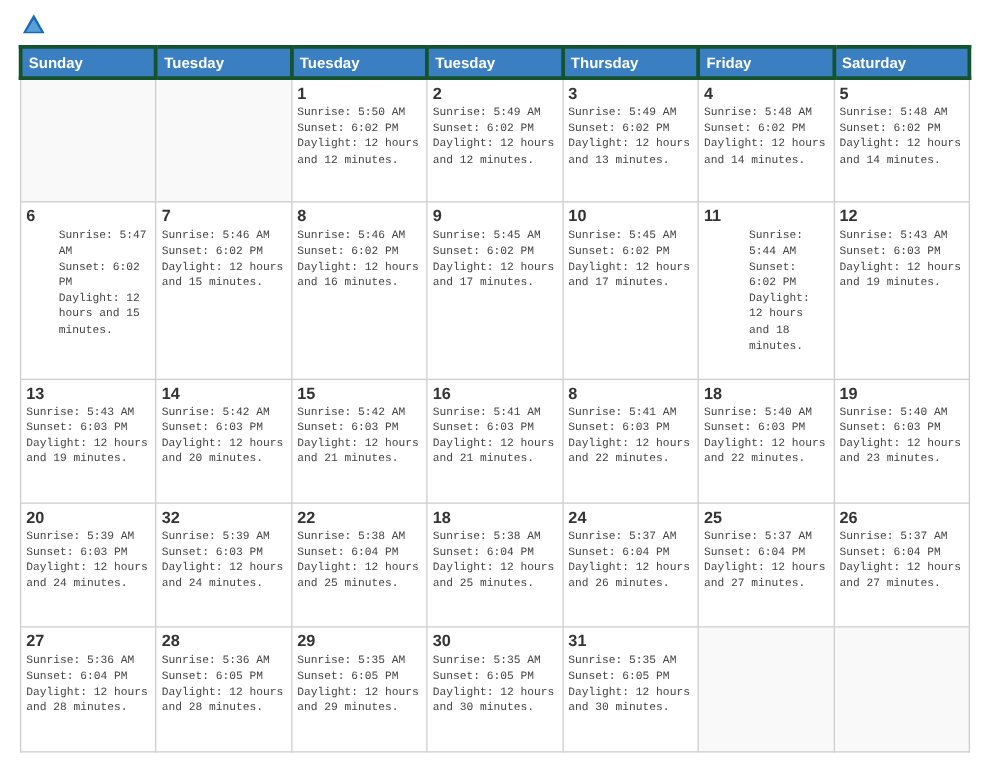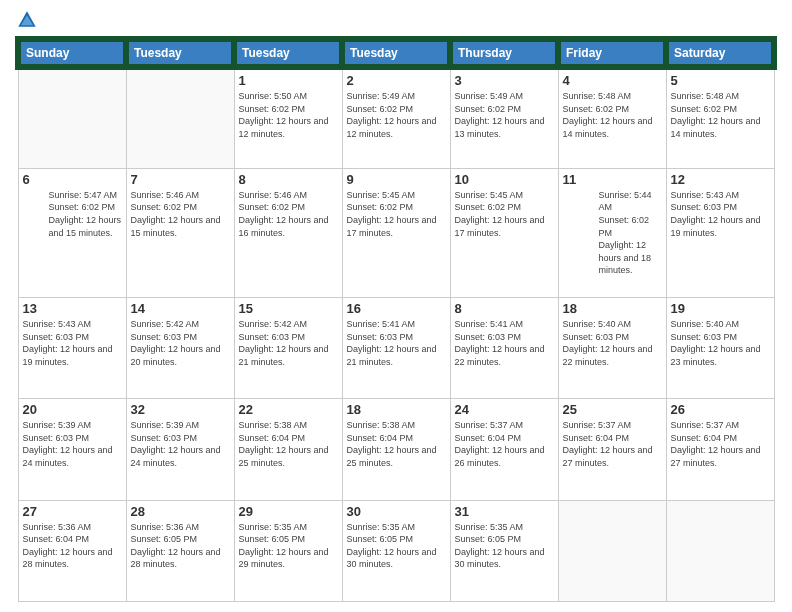--- a/index.html
+++ b/index.html
@@ -67,21 +67,21 @@
       border-collapse: collapse;
       width: 100%;
       table-layout: fixed;
     }
     .calendar th {
       background-color: #3a7fc1;
       color: white;
       text-align: left;
       padding: 4px 5px;
       font-size: 12px;
-      border: 6px solid #14532d;
+      border: 3px solid #14532d;
     }
     .calendar td {
       border: 1px solid #ccc;
       vertical-align: top;
       padding: 3px 4px;
       font-size: 9.5px;
       color: #333;
       background: #fff;
       height: 88px;
     }
@@ -92,20 +92,21 @@
       font-size: 13px;
       font-weight: bold;
       color: #333;
       margin-bottom: 2px;
       display: block;
     }
     .day-info {
       line-height: 1.4;
       color: #444;
       font-size: 9px;
+      font-family: Liberation Mono, monospace;
     }
   </style>
 </head>
 <body>
 
 <div class="page">
   <div class="header">
     <div class="logo">
       <div class="logo-text">
         <span class="logo-general"></span>

